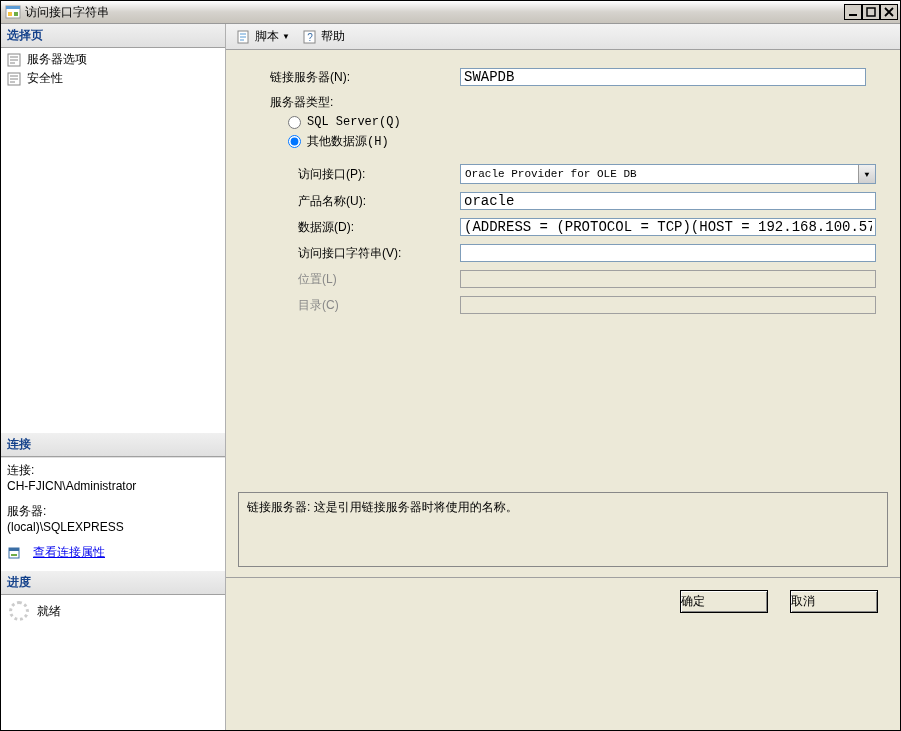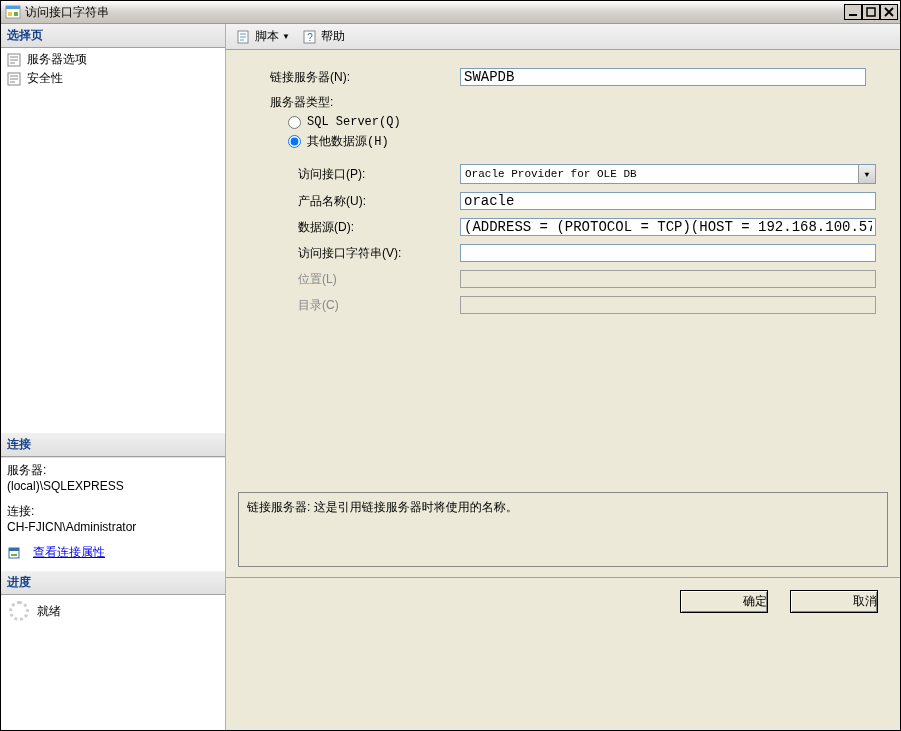--- a/index.html
+++ b/index.html
@@ -265,21 +265,21 @@
       gap: 22px;
       background: #ece9d8;
     }
     .btn {
       width: 88px;
       height: 23px;
       background: #ece9d8;
       border: 1px solid #000;
       box-shadow: inset 1px 1px 0 #fff, inset -1px -1px 0 #888;
       cursor: default;
-      text-align: right;
+      text-align: left;
       line-height: 21px;
     }
     .small-icon {
       width: 16px;
       height: 16px;
       display: inline-block;
     }
   </style>
 </head>
 <body>
@@ -336,26 +336,26 @@
                 <path d="M3 4 h8 M3 7 h8 M3 10 h5" stroke="#888"></path>
               </svg>
           </span>
           <span>安全性</span>
         </div>
       </div>
 
       <div class="side-header">连接</div>
       <div class="side-connection">
         <div class="grp">
+          <div class="lbl">连接:</div>
+          <div class="val">CH-FJICN\Administrator</div>
+        </div>
+        <div class="grp">
           <div class="lbl">服务器:</div>
           <div class="val">(local)\SQLEXPRESS</div>
-        </div>
-        <div class="grp">
-          <div class="lbl">连接:</div>
-          <div class="val">CH-FJICN\Administrator</div>
         </div>
         <div class="conn-row">
           <span class="small-icon">
             <svg width="16" height="16" viewBox="0 0 16 16">
               <rect x="2" y="3" width="10" height="10" fill="#fff" stroke="#3a6ea5"></rect>
               <rect x="2" y="3" width="10" height="3" fill="#3a6ea5"></rect>
               <rect x="4" y="9" width="6" height="2" fill="#70ad47"></rect>
             </svg>
           </span>
           <span class="link">查看连接属性</span>

